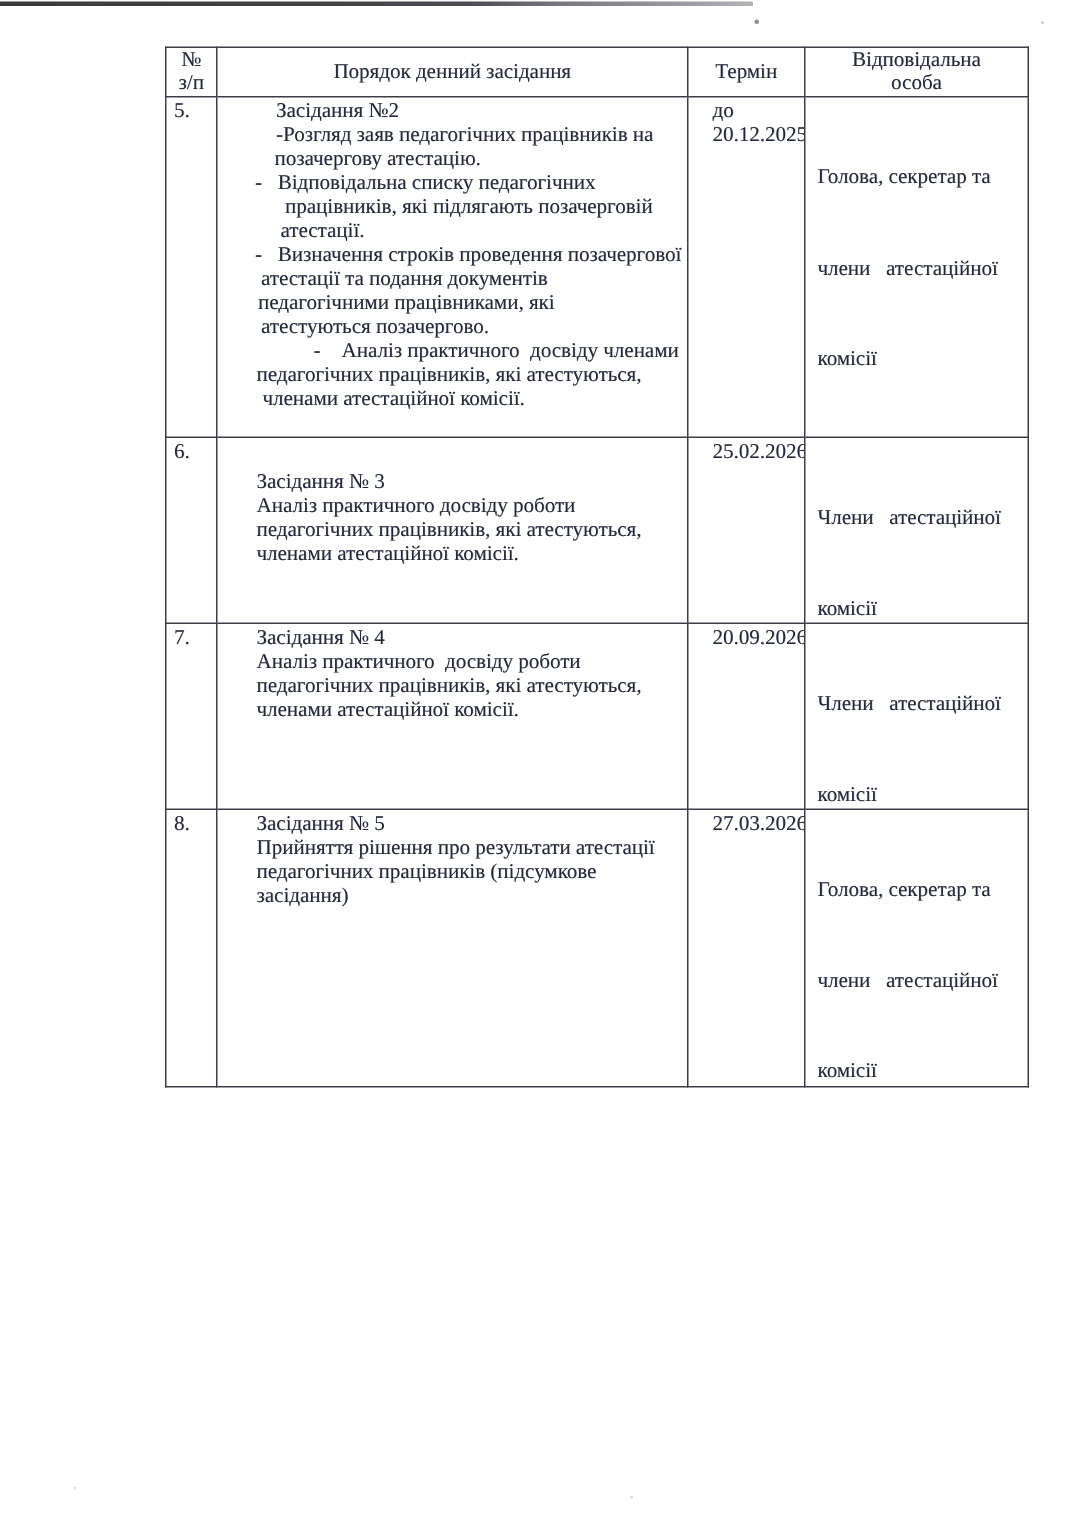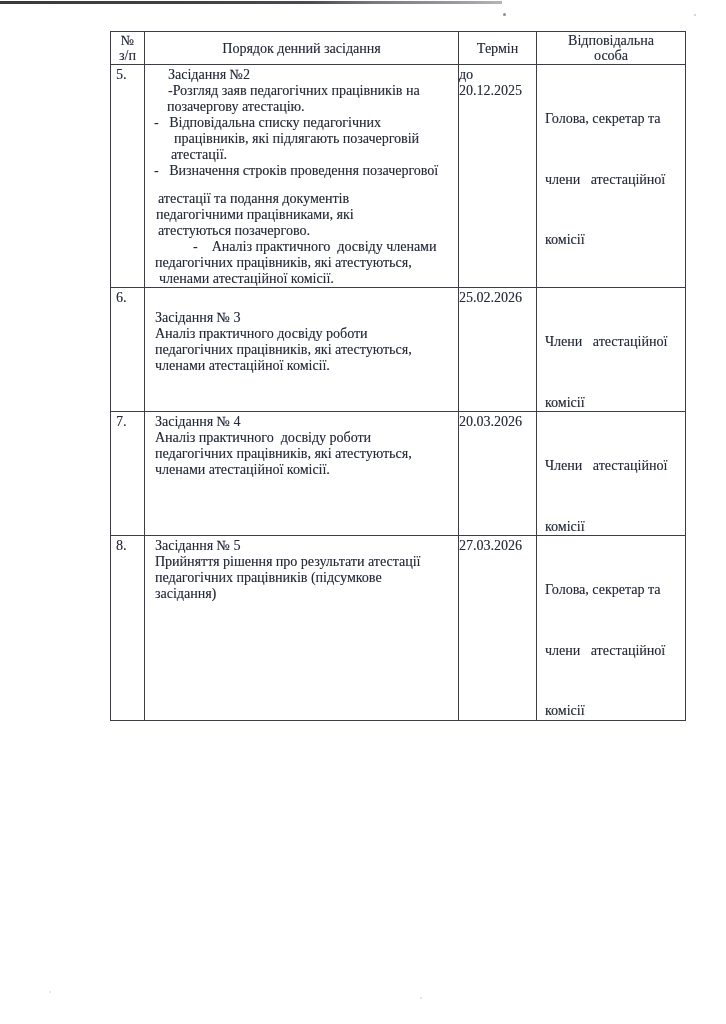--- a/index.html
+++ b/index.html
@@ -46,21 +46,21 @@
   .doc-table col.c-num  { width: 34px;  }
   .doc-table col.c-agd  { width: 314px; }
   .doc-table col.c-term { width: 78px;  }
   .doc-table col.c-resp { width: 149px; }
 
   .doc-table th, .doc-table td {
     border: 1.6px solid #3d3d47;
     vertical-align: top;
     font-size: 14px;
     font-weight: normal;
-    padding: 0;
+    padding: 16px;
     overflow: hidden;
     text-shadow: 0.3px 0.3px 0 rgba(32, 36, 58, 0.35);
   }
   .doc-table thead tr { height: 33px; }
   .doc-table th {
     vertical-align: middle;
     text-align: center;
     line-height: 15px;
     white-space: pre-line;
     padding: 1px 2px;
@@ -121,21 +121,21 @@
       <tr>
         <td class="num-cell">5.</td>
         <td class="agenda-cell">
           <div class="agenda-line" style="padding-left: 23px;">Засідання №2</div>
           <div class="agenda-line" style="padding-left: 23px;">-Розгляд заяв педагогічних працівників на</div>
           <div class="agenda-line" style="padding-left: 22px;">позачергову атестацію.</div>
           <div class="agenda-line" style="padding-left: 9px;">-   Відповідальна списку педагогічних</div>
           <div class="agenda-line" style="padding-left: 29px;">працівників, які підлягають позачерговій</div>
           <div class="agenda-line" style="padding-left: 26px;">атестації.</div>
           <div class="agenda-line" style="padding-left: 9px;">-   Визначення строків проведення позачергової</div>
-          <div class="agenda-line" style="padding-left: 13px; margin-top: 12px;">атестації та подання документів</div>
+          <div class="agenda-line" style="padding-left: 13px;">атестації та подання документів</div>
           <div class="agenda-line" style="padding-left: 11px;">педагогічними працівниками, які</div>
           <div class="agenda-line" style="padding-left: 13px;">атестуються позачергово.</div>
           <div class="agenda-line" style="padding-left: 48px;">-    Аналіз практичного  досвіду членами</div>
           <div class="agenda-line" style="padding-left: 10px;">педагогічних працівників, які атестуються,</div>
           <div class="agenda-line" style="padding-left: 14px;">членами атестаційної комісії.</div>
         </td>
         <td class="term-cell">до
 20.12.2025</td>
         <td class="resp-cell">
           <div class="resp-line">Голова, секретар та</div>
@@ -158,21 +158,21 @@
         </td>
       </tr>
       <tr>
         <td class="num-cell">7.</td>
         <td class="agenda-cell">
           <div class="agenda-line" style="padding-left: 10px;">Засідання № 4</div>
           <div class="agenda-line" style="padding-left: 10px;">Аналіз практичного  досвіду роботи</div>
           <div class="agenda-line" style="padding-left: 10px;">педагогічних працівників, які атестуються,</div>
           <div class="agenda-line" style="padding-left: 10px;">членами атестаційної комісії.</div>
         </td>
-        <td class="term-cell">20.03.2026</td>
+        <td class="term-cell">20.09.2026</td>
         <td class="resp-cell">
           <div class="resp-line">Члени   атестаційної</div>
           <div class="resp-line">комісії</div>
         </td>
       </tr>
       <tr>
         <td class="num-cell">8.</td>
         <td class="agenda-cell">
           <div class="agenda-line" style="padding-left: 10px;">Засідання № 5</div>
           <div class="agenda-line" style="padding-left: 10px;">Прийняття рішення про результати атестації</div>

